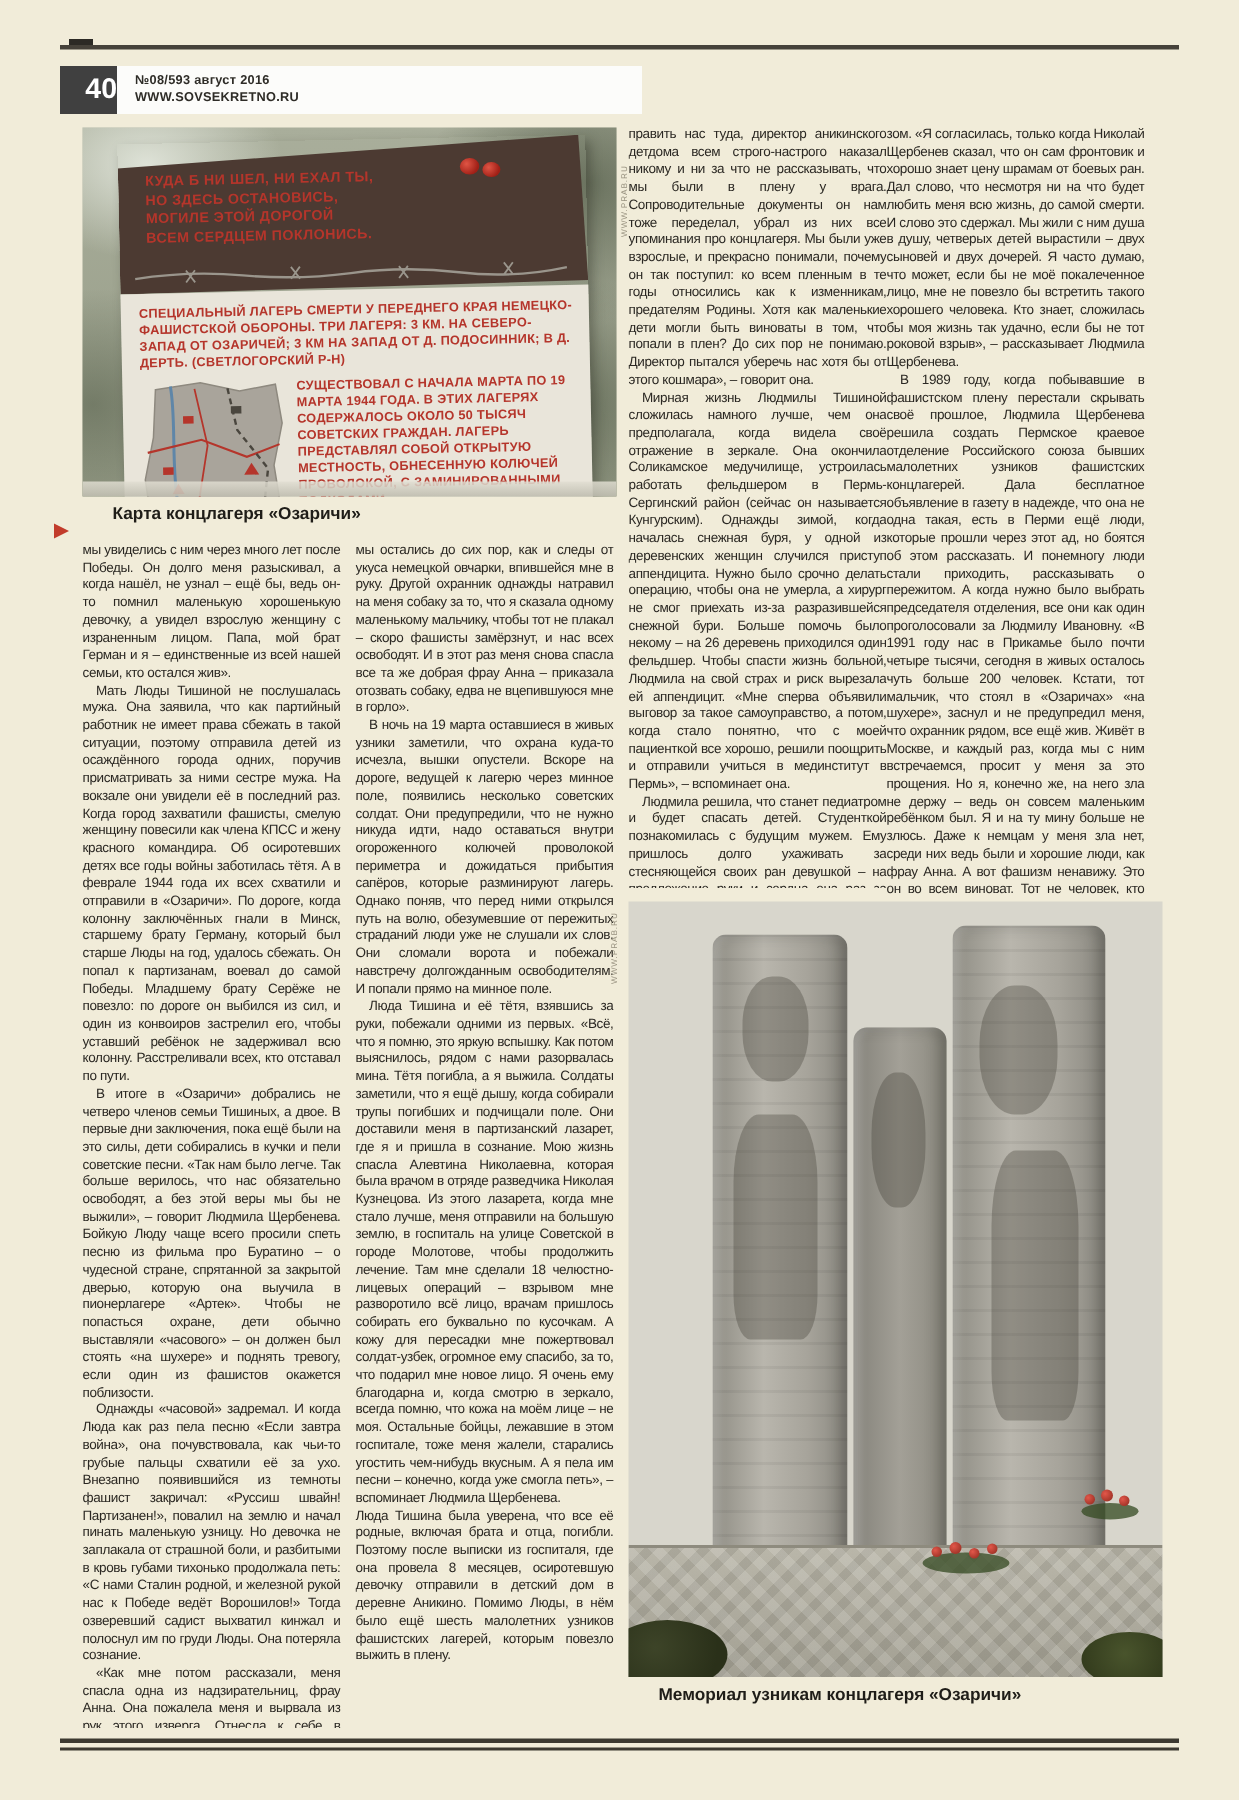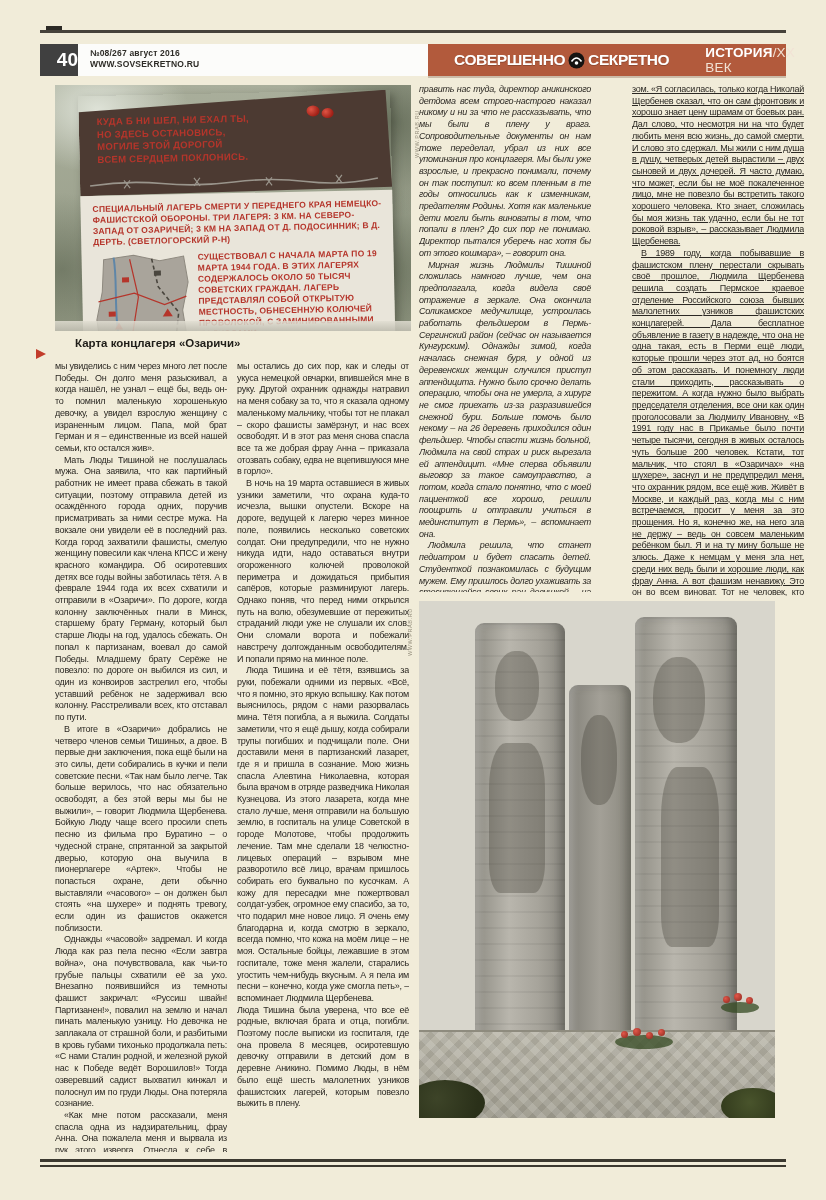--- a/index.html
+++ b/index.html
@@ -62,22 +62,22 @@
       border-top:5px solid transparent;border-bottom:5px solid transparent;
       border-left:10px solid #c23c2b;}
 
   
   .col{width:172px;overflow:hidden;color:#2b2823;font-size:9px;line-height:11.7px;
        text-align:justify;letter-spacing:-.25px;}
   .col p{margin:0;}
   .col p.ind{text-indent:9px;}
   .col1{left:55px;top:361px;height:791px;}
   .col2{left:237px;top:361px;height:791px;}
-  .col3{left:419px;top:84px;height:508px;font-style:italic;}
-  .col4{left:632px;top:84px;height:512px;text-decoration:underline;}
+  .col3{left:419px;top:84px;height:508px;}
+  .col4{left:591px;top:84px;height:512px;}
   .subhead{font-size:11px;font-weight:bold;color:#1f1d18;line-height:13.5px;
            margin:8px 0 6px;letter-spacing:-.2px;white-space:pre-line;text-align:left;}
 
   
   .photo-bottom{left:419px;top:601px;width:356px;height:517px;overflow:hidden;
     background:
       radial-gradient(ellipse 60px 260px at 0% 30%, rgba(52,56,38,.9), transparent 72%),
       radial-gradient(ellipse 50px 200px at 0% 78%, rgba(58,62,42,.85), transparent 72%),
       radial-gradient(ellipse 90px 40px at 8% 0%, rgba(70,74,52,.7), transparent 72%),
       radial-gradient(ellipse 80px 60px at 100% 97%, rgba(72,84,52,.6), transparent 70%),
@@ -120,38 +120,24 @@
 
 <div class="page">
 
   <div class="abs top-rule"></div>
   <div class="abs top-tick"></div>
   <div class="abs hdr-white"></div>
 
   <div class="abs pagenum">40</div>
 
   <div class="abs issue-block">
-    <div>№08/267   август 2016</div>
+    <div>№08/593   август 2016</div>
     <div>WWW.SOVSEKRETNO.RU</div>
   </div>
 
-  <div class="abs masthead">
-    <div class="logo">
-      <span>СОВЕРШЕННО</span>
-      <svg width="17" height="17" viewBox="0 0 17 17">
-        <circle cx="8.5" cy="8.5" r="8" fill="#151311"></circle>
-        <path d="M3.5,9.5 Q8.5,2.5 13.5,9.5" fill="none" stroke="#ffffff" stroke-width="1.6"></path>
-        <circle cx="8.5" cy="11" r="1.8" fill="#ffffff"></circle>
-      </svg>
-      <span>СЕКРЕТНО</span>
-    </div>
-    <div class="section">
-      <span>ИСТОРИЯ</span><span class="sub">/XX ВЕК</span>
-    </div>
-  </div>
 
   <div class="abs photo-top">
     <div class="sign">
       <div class="sign-dark">
         <div class="sign-quote">КУДА Б НИ ШЕЛ, НИ ЕХАЛ ТЫ,
 НО ЗДЕСЬ ОСТАНОВИСЬ,
 МОГИЛЕ ЭТОЙ ДОРОГОЙ
 ВСЕМ СЕРДЦЕМ ПОКЛОНИСЬ.</div>
         <div class="poppy p1"></div>
         <div class="poppy p2"></div>
@@ -244,17 +230,18 @@
     </div>
     <div class="flowers" style="left:300px;top:392px;width:42px;height:20px;">
       <div class="leafpad" style="left:2px;top:9px;width:38px;height:11px;"></div>
       <div class="flower" style="left:4px;top:3px;width:7px;height:7px;"></div>
       <div class="flower" style="left:15px;top:0;width:8px;height:8px;"></div>
       <div class="flower" style="left:27px;top:4px;width:7px;height:7px;"></div>
     </div>
   </div>
 
   <div class="abs credit credit-bottom">WWW.PRAB.RU</div>
+  <div class="abs caption caption-bottom">Мемориал узникам концлагеря «Озаричи»</div>
 
   <div class="abs bottom-rule1"></div>
   <div class="abs bottom-rule2"></div>
 
 </div>
 
 </body></html>

